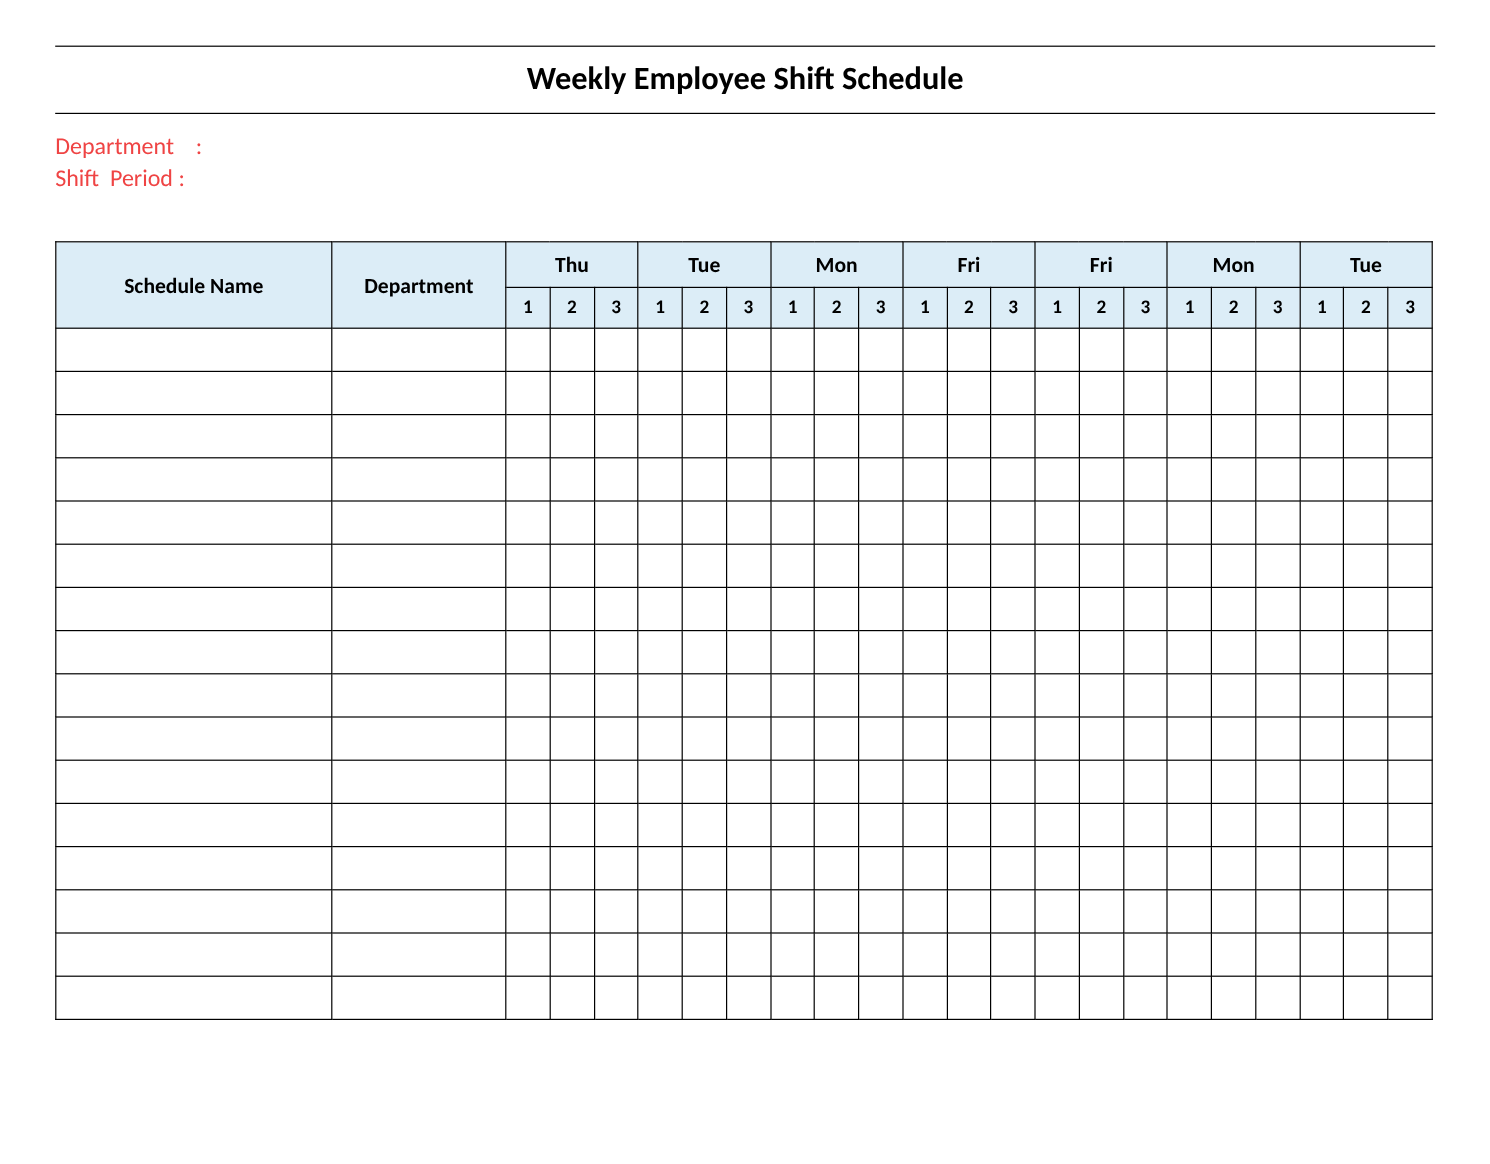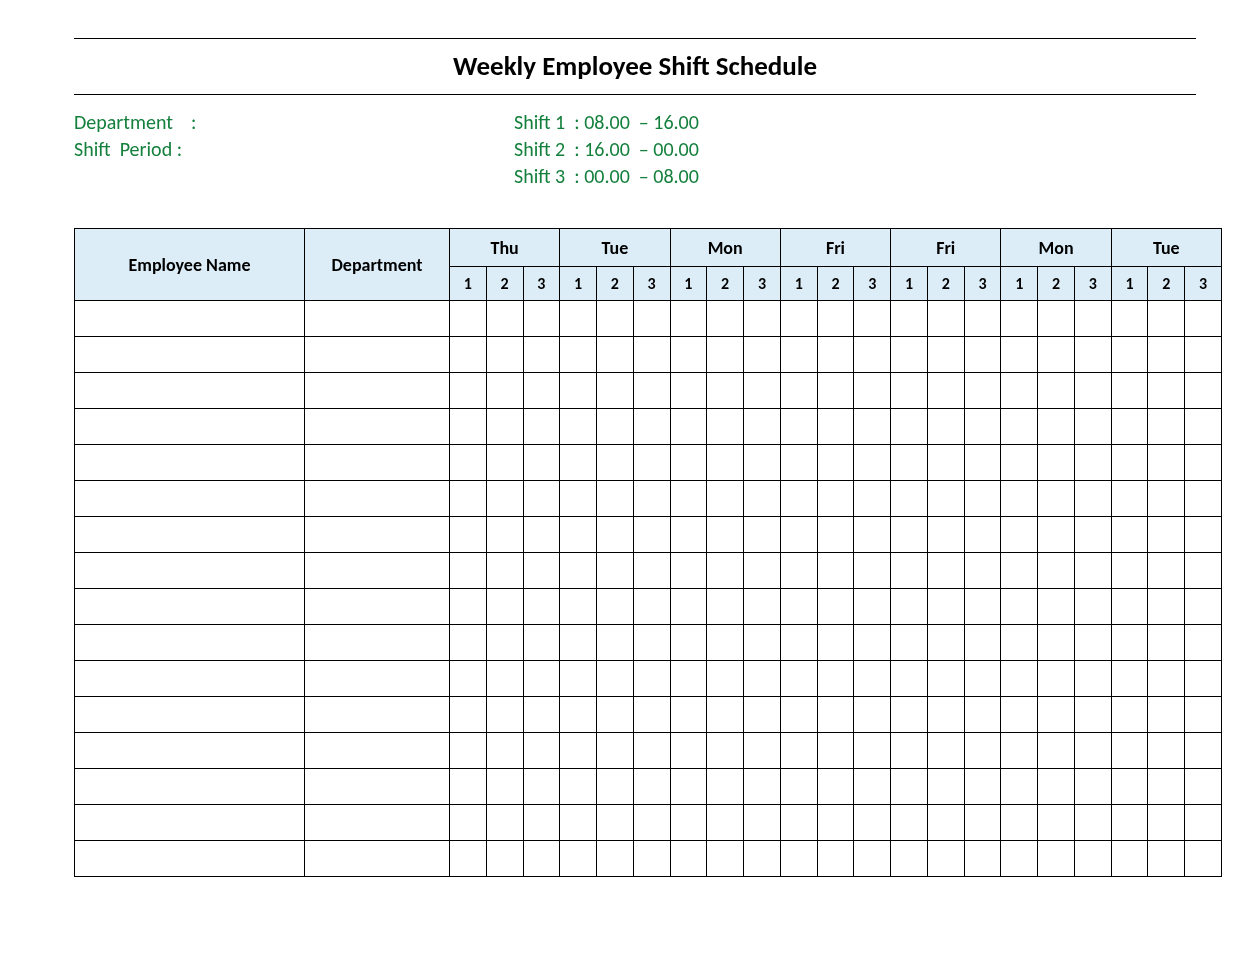--- a/index.html
+++ b/index.html
@@ -6,38 +6,38 @@
   body {
     margin: 0;
     padding: 0;
     background: #fff;
     font-family: Calibri, Arial, sans-serif;
     width: 1242px;
     height: 970px;
   }
   .sheet {
     padding: 38px 46px 40px 46px;
-    margin-left: 28px;
   }
   .title-wrap {
     border-top: 1.5px solid #000;
     border-bottom: 1.5px solid #000;
     padding: 10px 0 12px 0;
     text-align: center;
   }
   .title {
     font-size: 27px;
     font-weight: bold;
     color: #000;
   }
   .meta {
     display: flex;
     margin-top: 14px;
     font-size: 20px;
-    color: #15803d;
+    color: #ef4444;
+    align-items: flex-end;
   }
   .meta-left {
     width: 440px;
     line-height: 1.35;
   }
   .meta-left .row { white-space: pre; }
   .meta-right {
     line-height: 1.35;
   }
   .meta-right .row { white-space: pre; }
@@ -73,25 +73,20 @@
 
   <div class="title-wrap">
     <span class="title">Weekly Employee Shift Schedule</span>
   </div>
 
   <div class="meta">
     <div class="meta-left">
       <div class="row">Department    :</div>
       <div class="row">Shift  Period :</div>
     </div>
-    <div class="meta-right">
-      <div class="row">Shift 1  : 08.00  – 16.00</div>
-      <div class="row">Shift 2  : 16.00  – 00.00</div>
-      <div class="row">Shift 3  : 00.00  – 08.00</div>
-    </div>
   </div>
 
   <table class="schedule">
     <colgroup>
       <col class="col-emp">
       <col class="col-assign">
       <col class="col-shift">
         <col class="col-shift">
         <col class="col-shift">
       <col class="col-shift">
@@ -108,21 +103,21 @@
         <col class="col-shift">
       <col class="col-shift">
         <col class="col-shift">
         <col class="col-shift">
       <col class="col-shift">
         <col class="col-shift">
         <col class="col-shift">
     </colgroup>
     <thead>
       <tr class="head-top">
-        <th rowspan="2">Employee Name</th>
+        <th rowspan="2">Schedule Name</th>
         <th rowspan="2">Department</th>
         <th colspan="3">Thu</th>
         <th colspan="3">Tue</th>
         <th colspan="3">Mon</th>
         <th colspan="3">Fri</th>
         <th colspan="3">Fri</th>
         <th colspan="3">Mon</th>
         <th colspan="3">Tue</th>
       </tr>
       <tr class="head-bot" id="shift-header-row">

